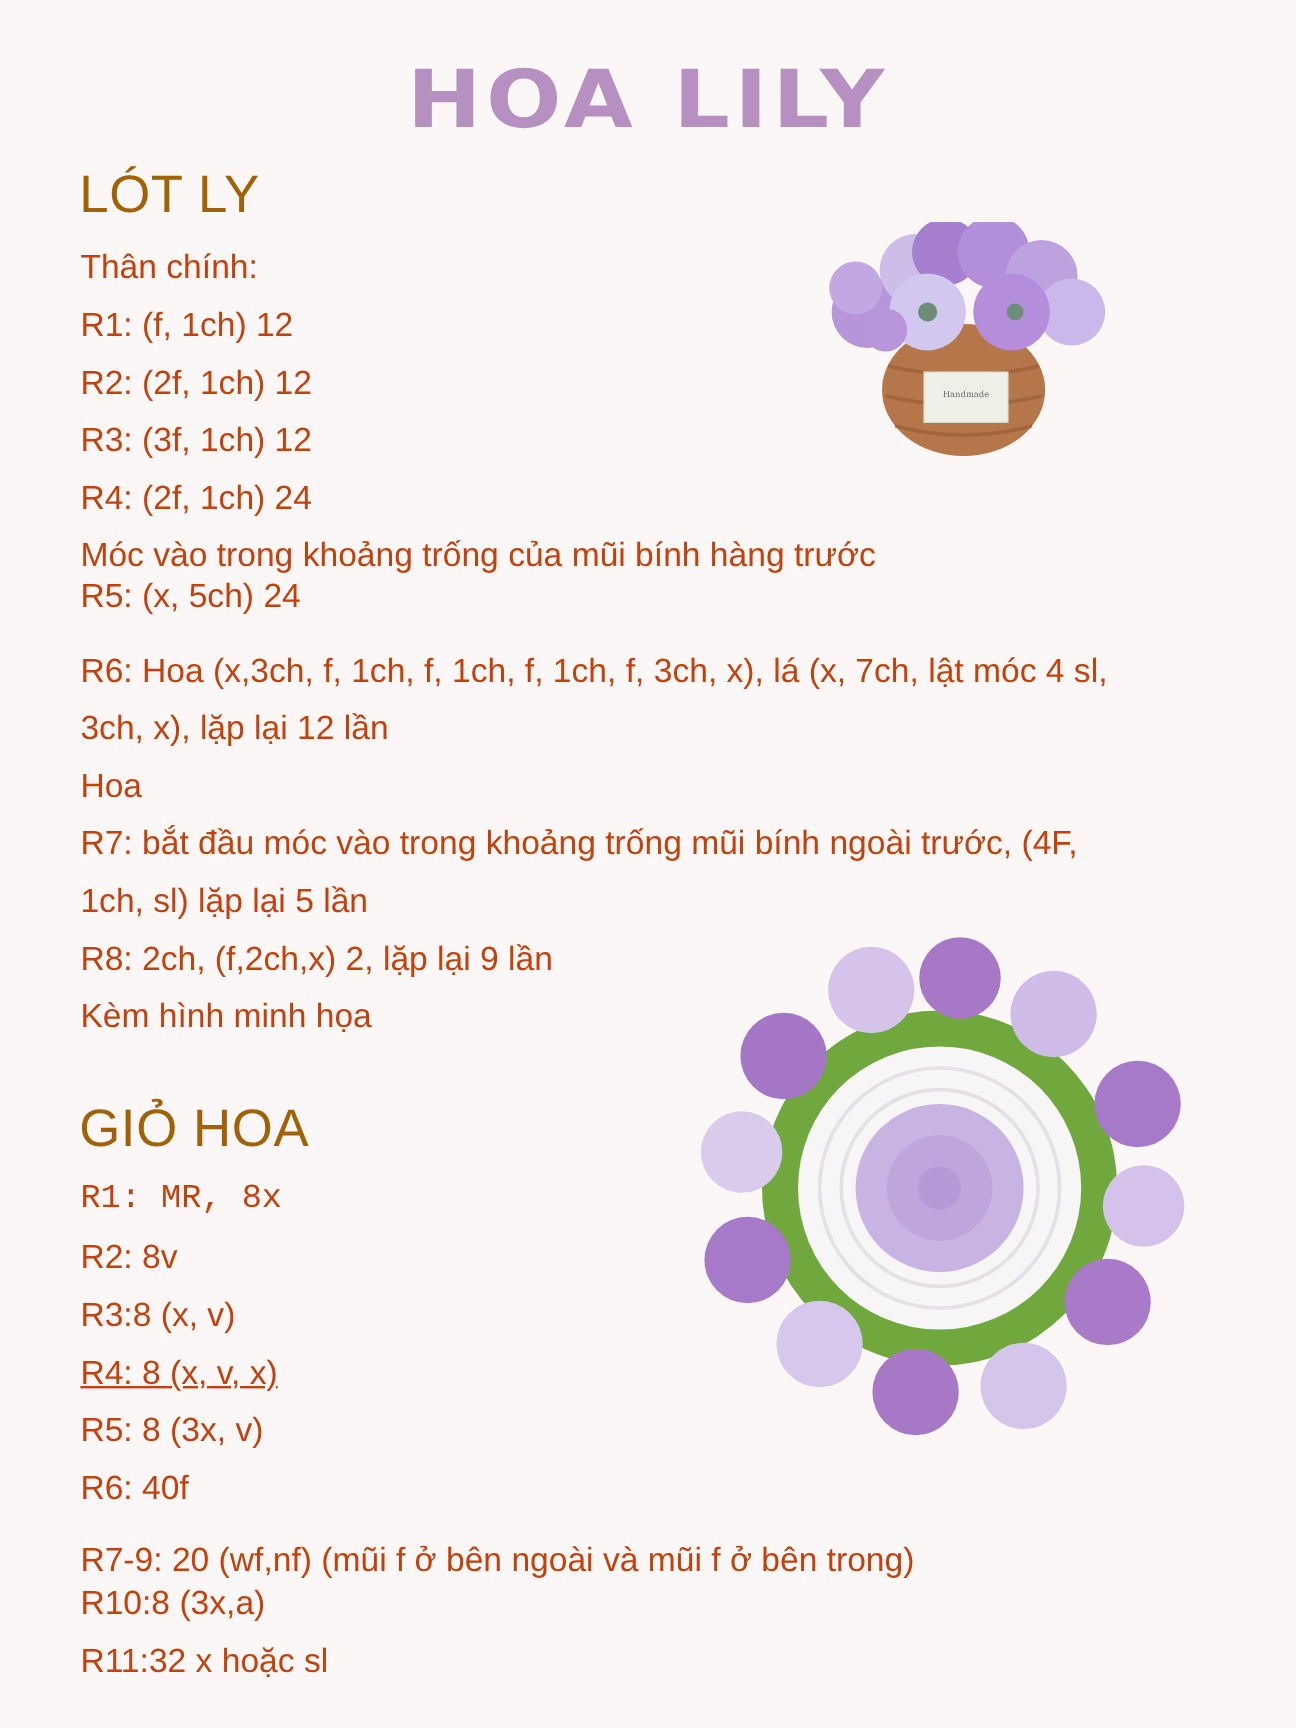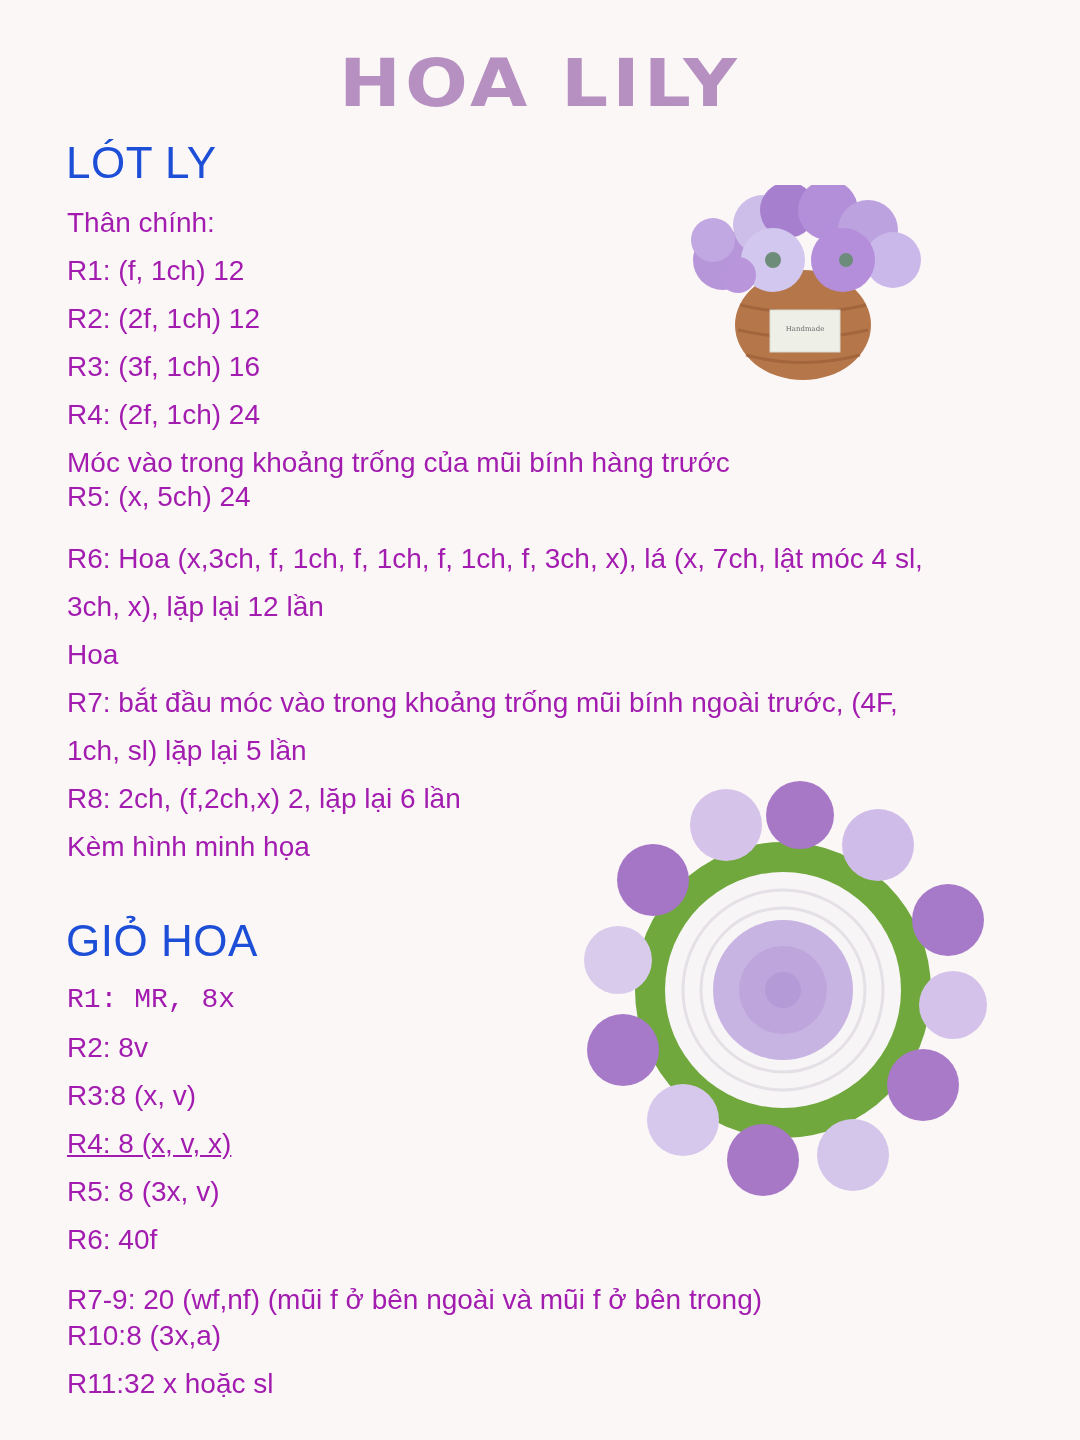--- a/index.html
+++ b/index.html
@@ -15,52 +15,52 @@
       text-align: center;
       font-family: "DejaVu Sans", sans-serif;
       font-weight: bold;
       font-size: 74px;
       letter-spacing: 4px;
       color: #b690c0;
       transform: scaleY(0.9);
     }
     .heading {
       position: absolute; left: 66px;
-      font-size: 44px; color: #1d4ed8;
+      font-size: 44px; color: #a16207;
       font-weight: normal;
       letter-spacing: 0.5px;
     }
     .line {
       position: absolute; left: 67px;
       font-size: 28px; line-height: 34px;
-      color: #a21caf;
+      color: #c2410c;
       white-space: nowrap;
     }
     .photo { position: absolute; }
   </style>
 </head>
 <body>
 
 <div class="title">HOA LILY</div>
 
 <div class="heading" style="top:138px;">LÓT LY</div>
 
 <div class="line" style="top:206px;">Thân chính:</div>
 <div class="line" style="top:254px;">R1: (f, 1ch) 12</div>
 <div class="line" style="top:302px;">R2: (2f, 1ch) 12</div>
-<div class="line" style="top:350px;">R3: (3f, 1ch) 16</div>
+<div class="line" style="top:350px;">R3: (3f, 1ch) 12</div>
 <div class="line" style="top:398px;text-align:center;">R4: (2f, 1ch) 24</div>
 <div class="line" style="top:446px;">Móc vào trong khoảng trống của mũi bính hàng trước</div>
 <div class="line" style="top:480px;">R5: (x, 5ch) 24</div>
 <div class="line" style="top:542px;">R6: Hoa (x,3ch, f, 1ch, f, 1ch, f, 1ch, f, 3ch, x), lá (x, 7ch, lật móc 4 sl,</div>
 <div class="line" style="top:590px;">3ch, x), lặp lại 12 lần</div>
 <div class="line" style="top:638px;">Hoa</div>
 <div class="line" style="top:686px;">R7: bắt đầu móc vào trong khoảng trống mũi bính ngoài trước, (4F,</div>
 <div class="line" style="top:734px;">1ch, sl) lặp lại 5 lần</div>
-<div class="line" style="top:782px;">R8: 2ch, (f,2ch,x) 2, lặp lại 6 lần</div>
+<div class="line" style="top:782px;">R8: 2ch, (f,2ch,x) 2, lặp lại 9 lần</div>
 <div class="line" style="top:830px;">Kèm hình minh họa</div>
 
 <div class="heading" style="top:916px;">GIỎ HOA</div>
 
 <div class="line" style="top:983px;font-family:Liberation Mono, monospace;">R1: MR, 8x</div>
 <div class="line" style="top:1031px;">R2: 8v</div>
 <div class="line" style="top:1079px;">R3:8 (x, v)</div>
 <div class="line" style="top:1127px;text-decoration:underline;">R4: 8 (x, v, x)</div>
 <div class="line" style="top:1175px;">R5: 8 (3x, v)</div>
 <div class="line" style="top:1223px;">R6: 40f</div>

